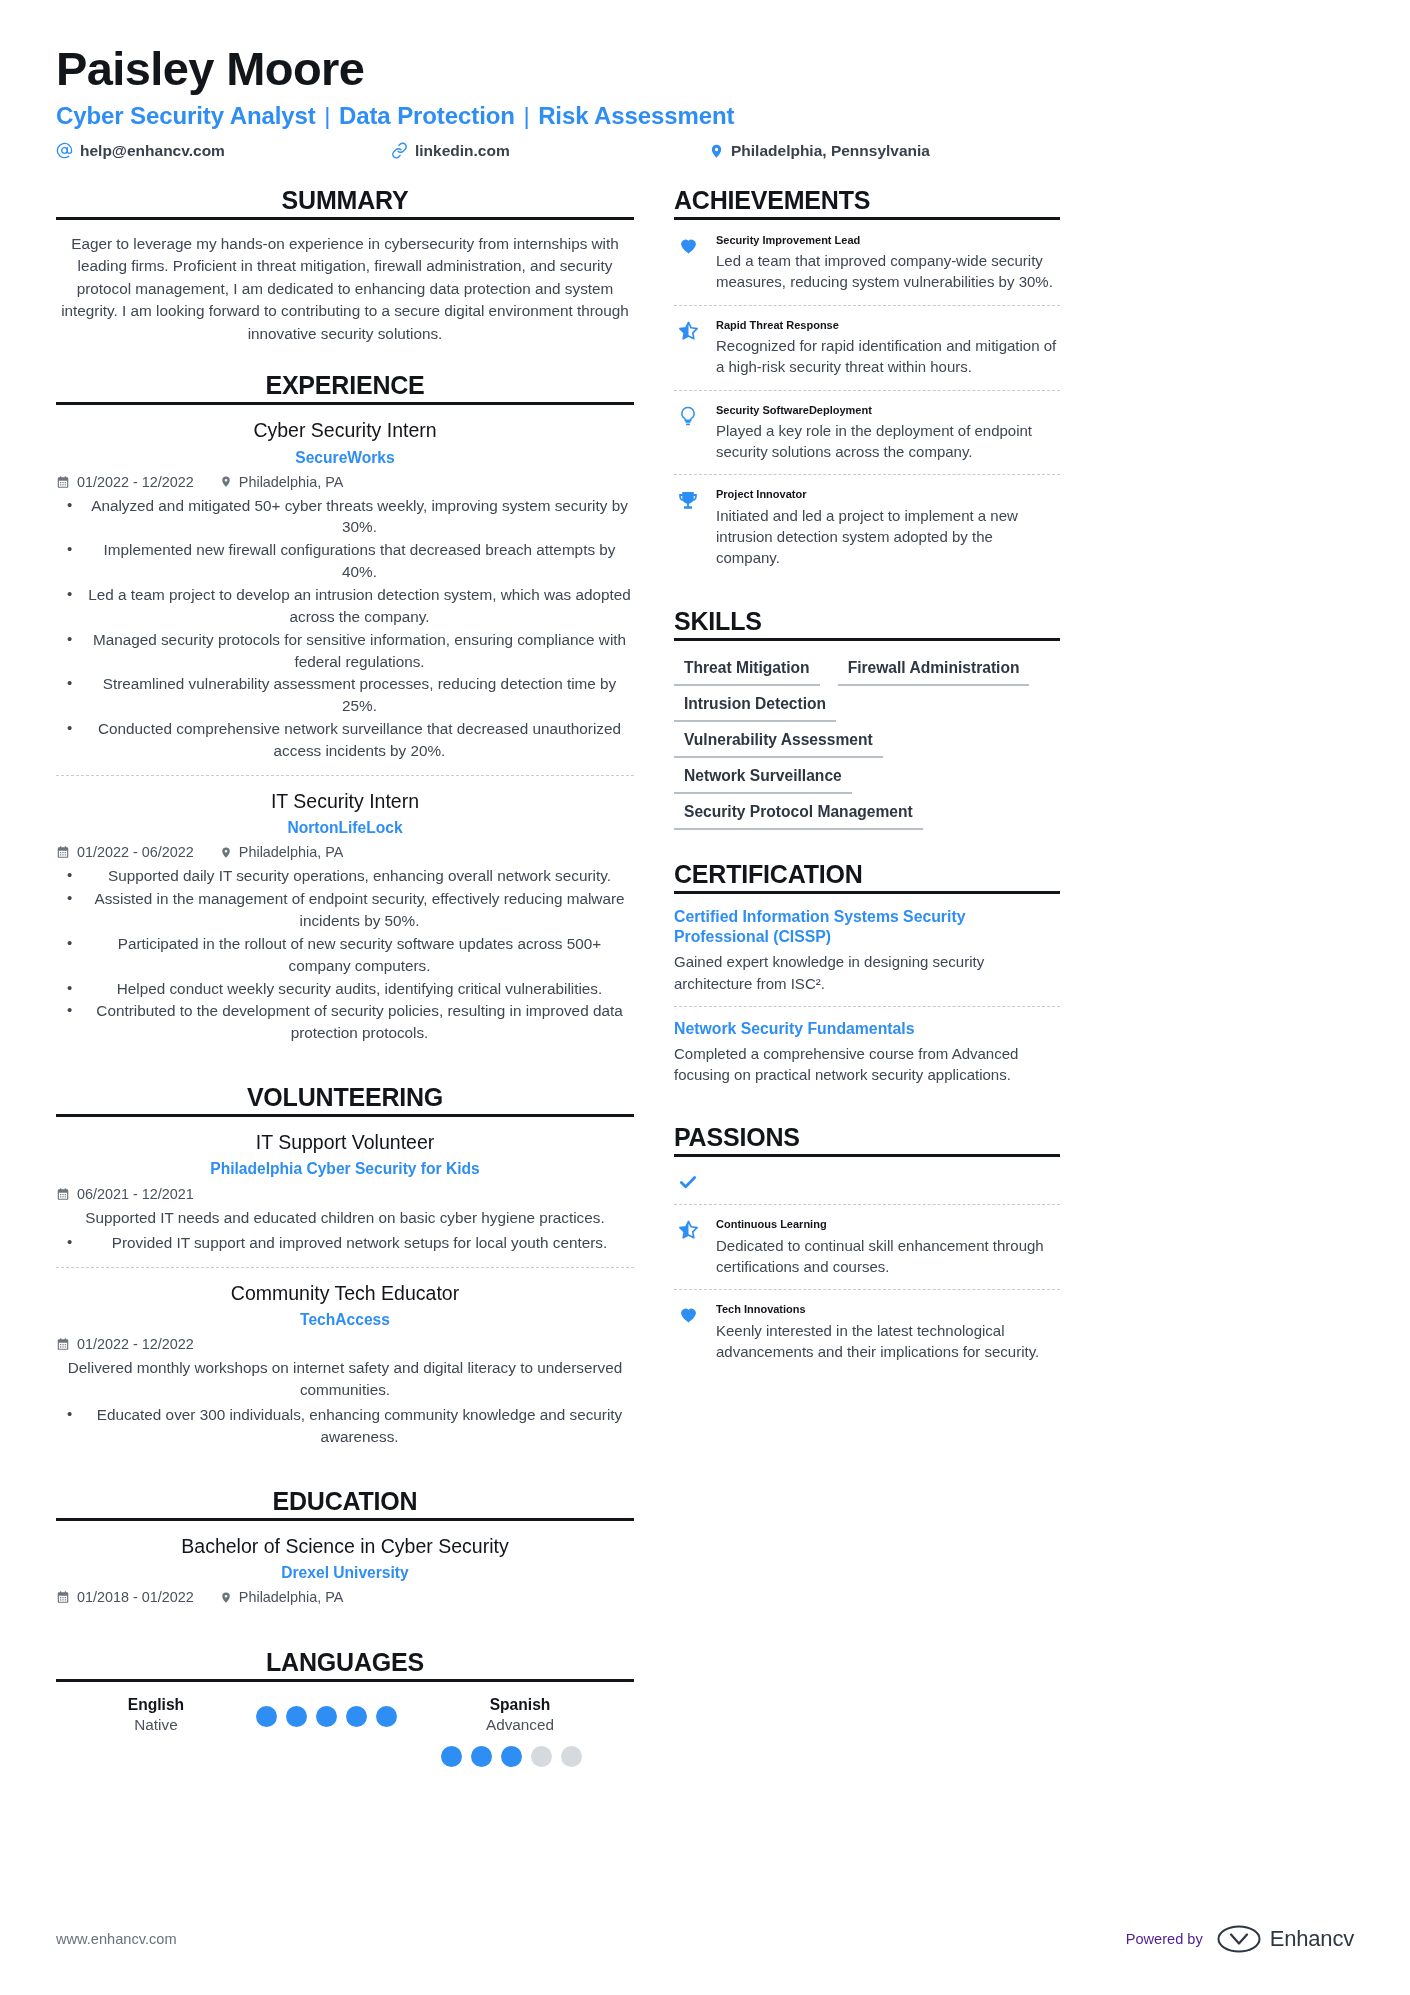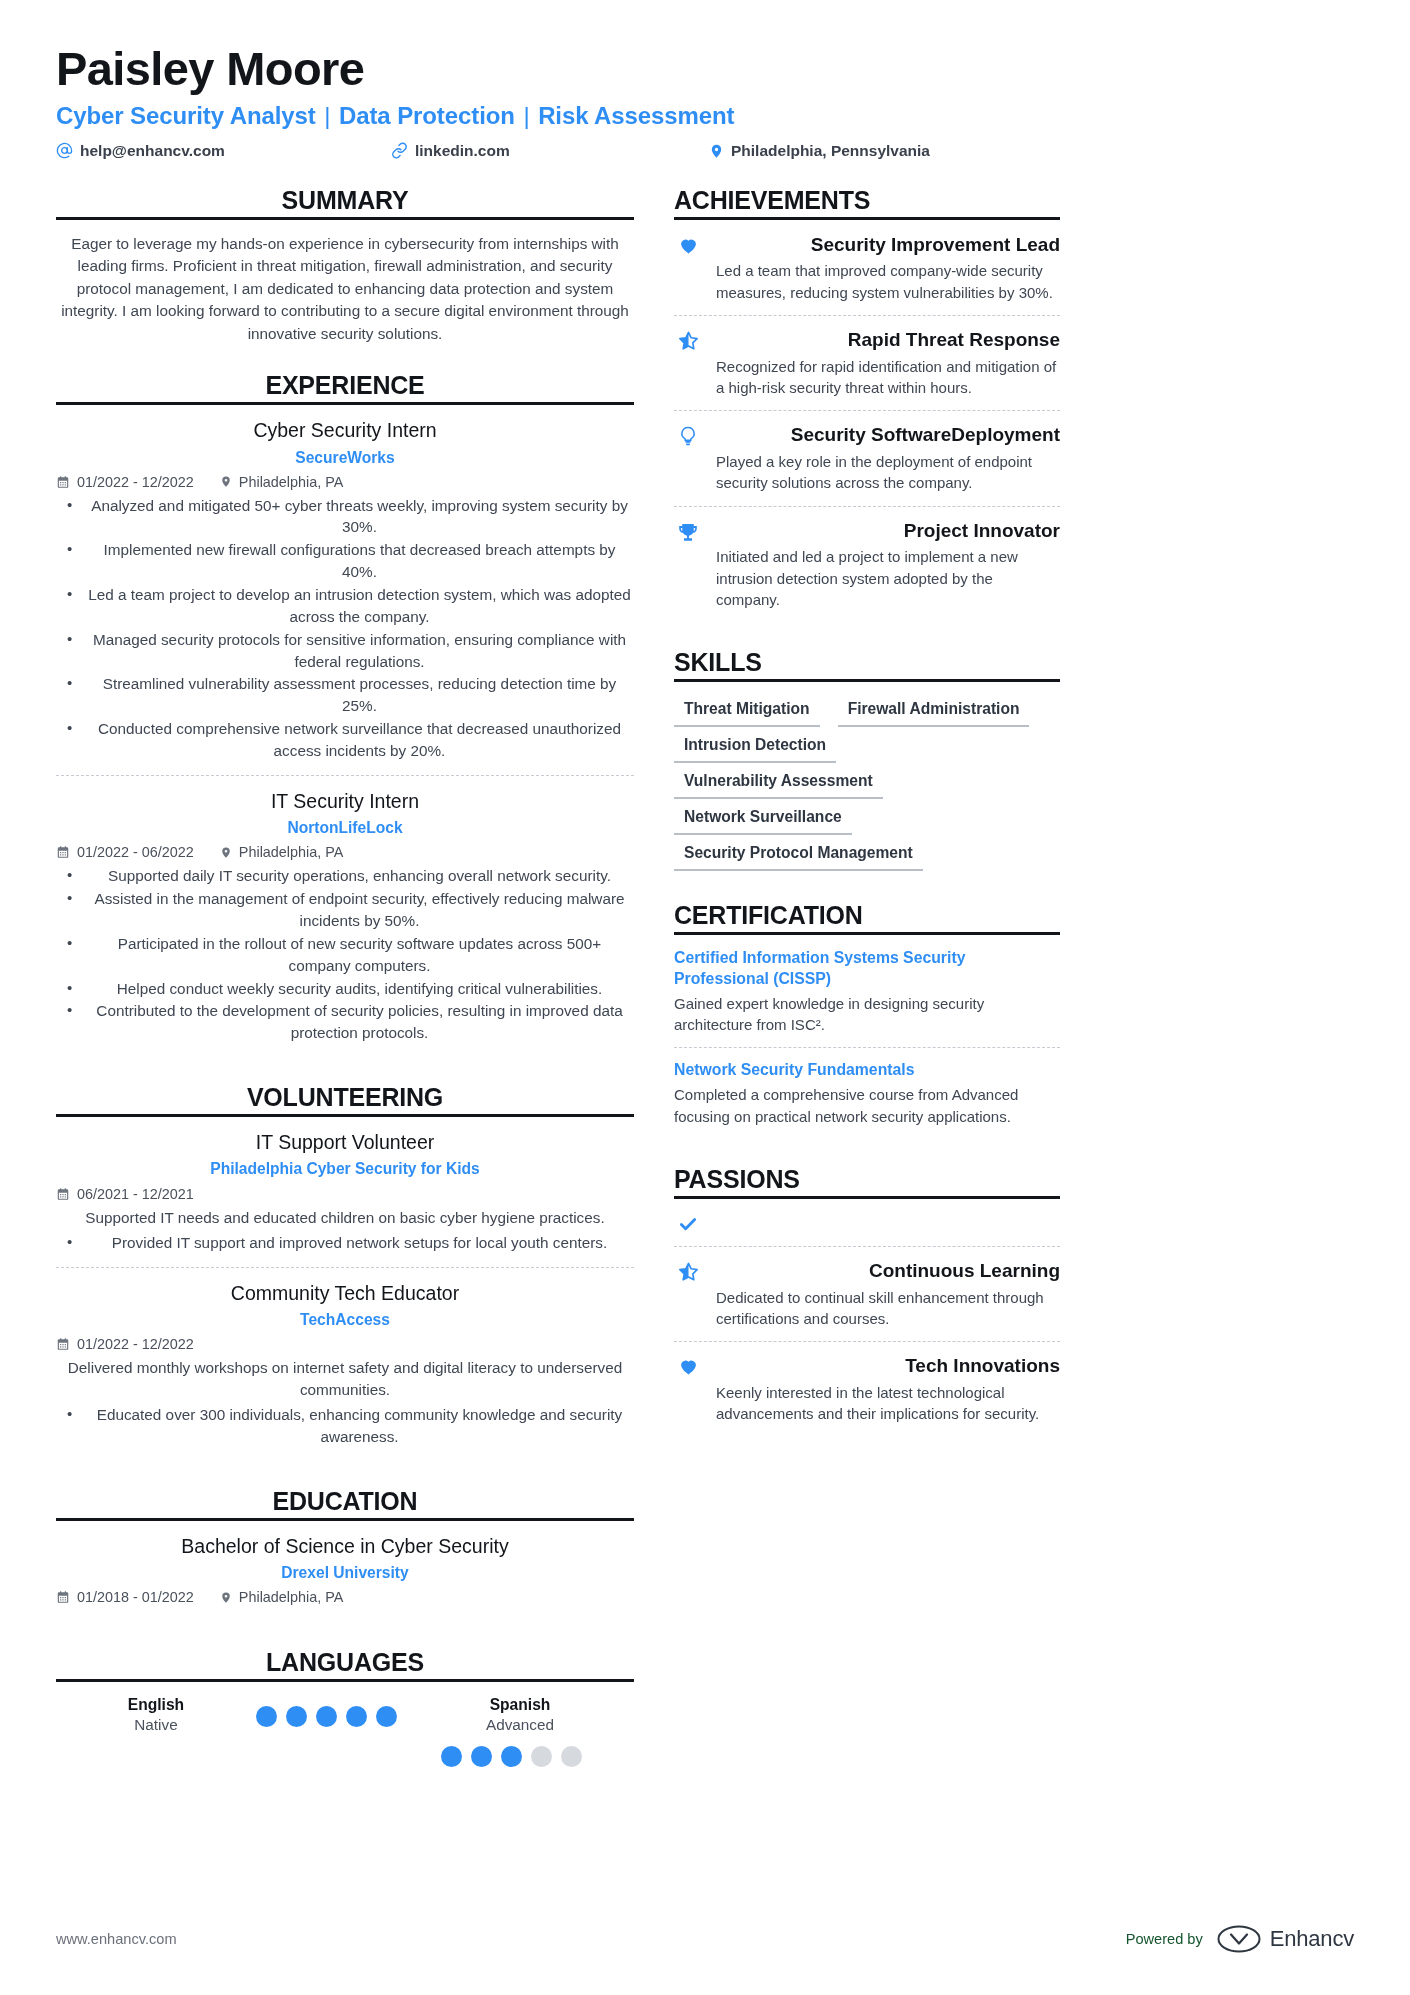--- a/index.html
+++ b/index.html
@@ -138,26 +138,25 @@
     flex: 0 0 28px;
     width: 28px;
     padding-top: 2px;
     color: #2f8ef4;
     display: flex;
     justify-content: center;
   }
   .ic-wrap svg { display: block; }
   .ic-body { flex: 1; }
   .ic-title {
-    font-size: 19px;
+    font-size: 11px;
     font-weight: 700;
     color: #12151a;
     line-height: 1.3;
     margin-bottom: 3px;
-    text-align: right;
   }
   .ic-desc {
     font-size: 15px;
     line-height: 1.42;
     color: #3f4753;
   }
 
   
   .skills { display: flex; flex-wrap: wrap; gap: 0px 18px; }
   .skill {
@@ -198,21 +197,21 @@
     left: 56px;
     right: 56px;
     bottom: 42px;
     display: flex;
     align-items: center;
     justify-content: space-between;
     font-size: 14.6px;
     color: #6a717b;
   }
   .powered { display: flex; align-items: center; gap: 14px; }
-  .powered .pb { color: #14532d; font-size: 14.6px; }
+  .powered .pb { color: #4c1d95; font-size: 14.6px; }
   .brand { display: flex; align-items: center; gap: 9px; }
   .brand-mark svg { display: block; }
   .brand-name { font-size: 22px; color: #2e3641; letter-spacing: -0.2px; }
 </style>
 </head>
 <body>
 
 <div class="page">
 
   <div class="header">

